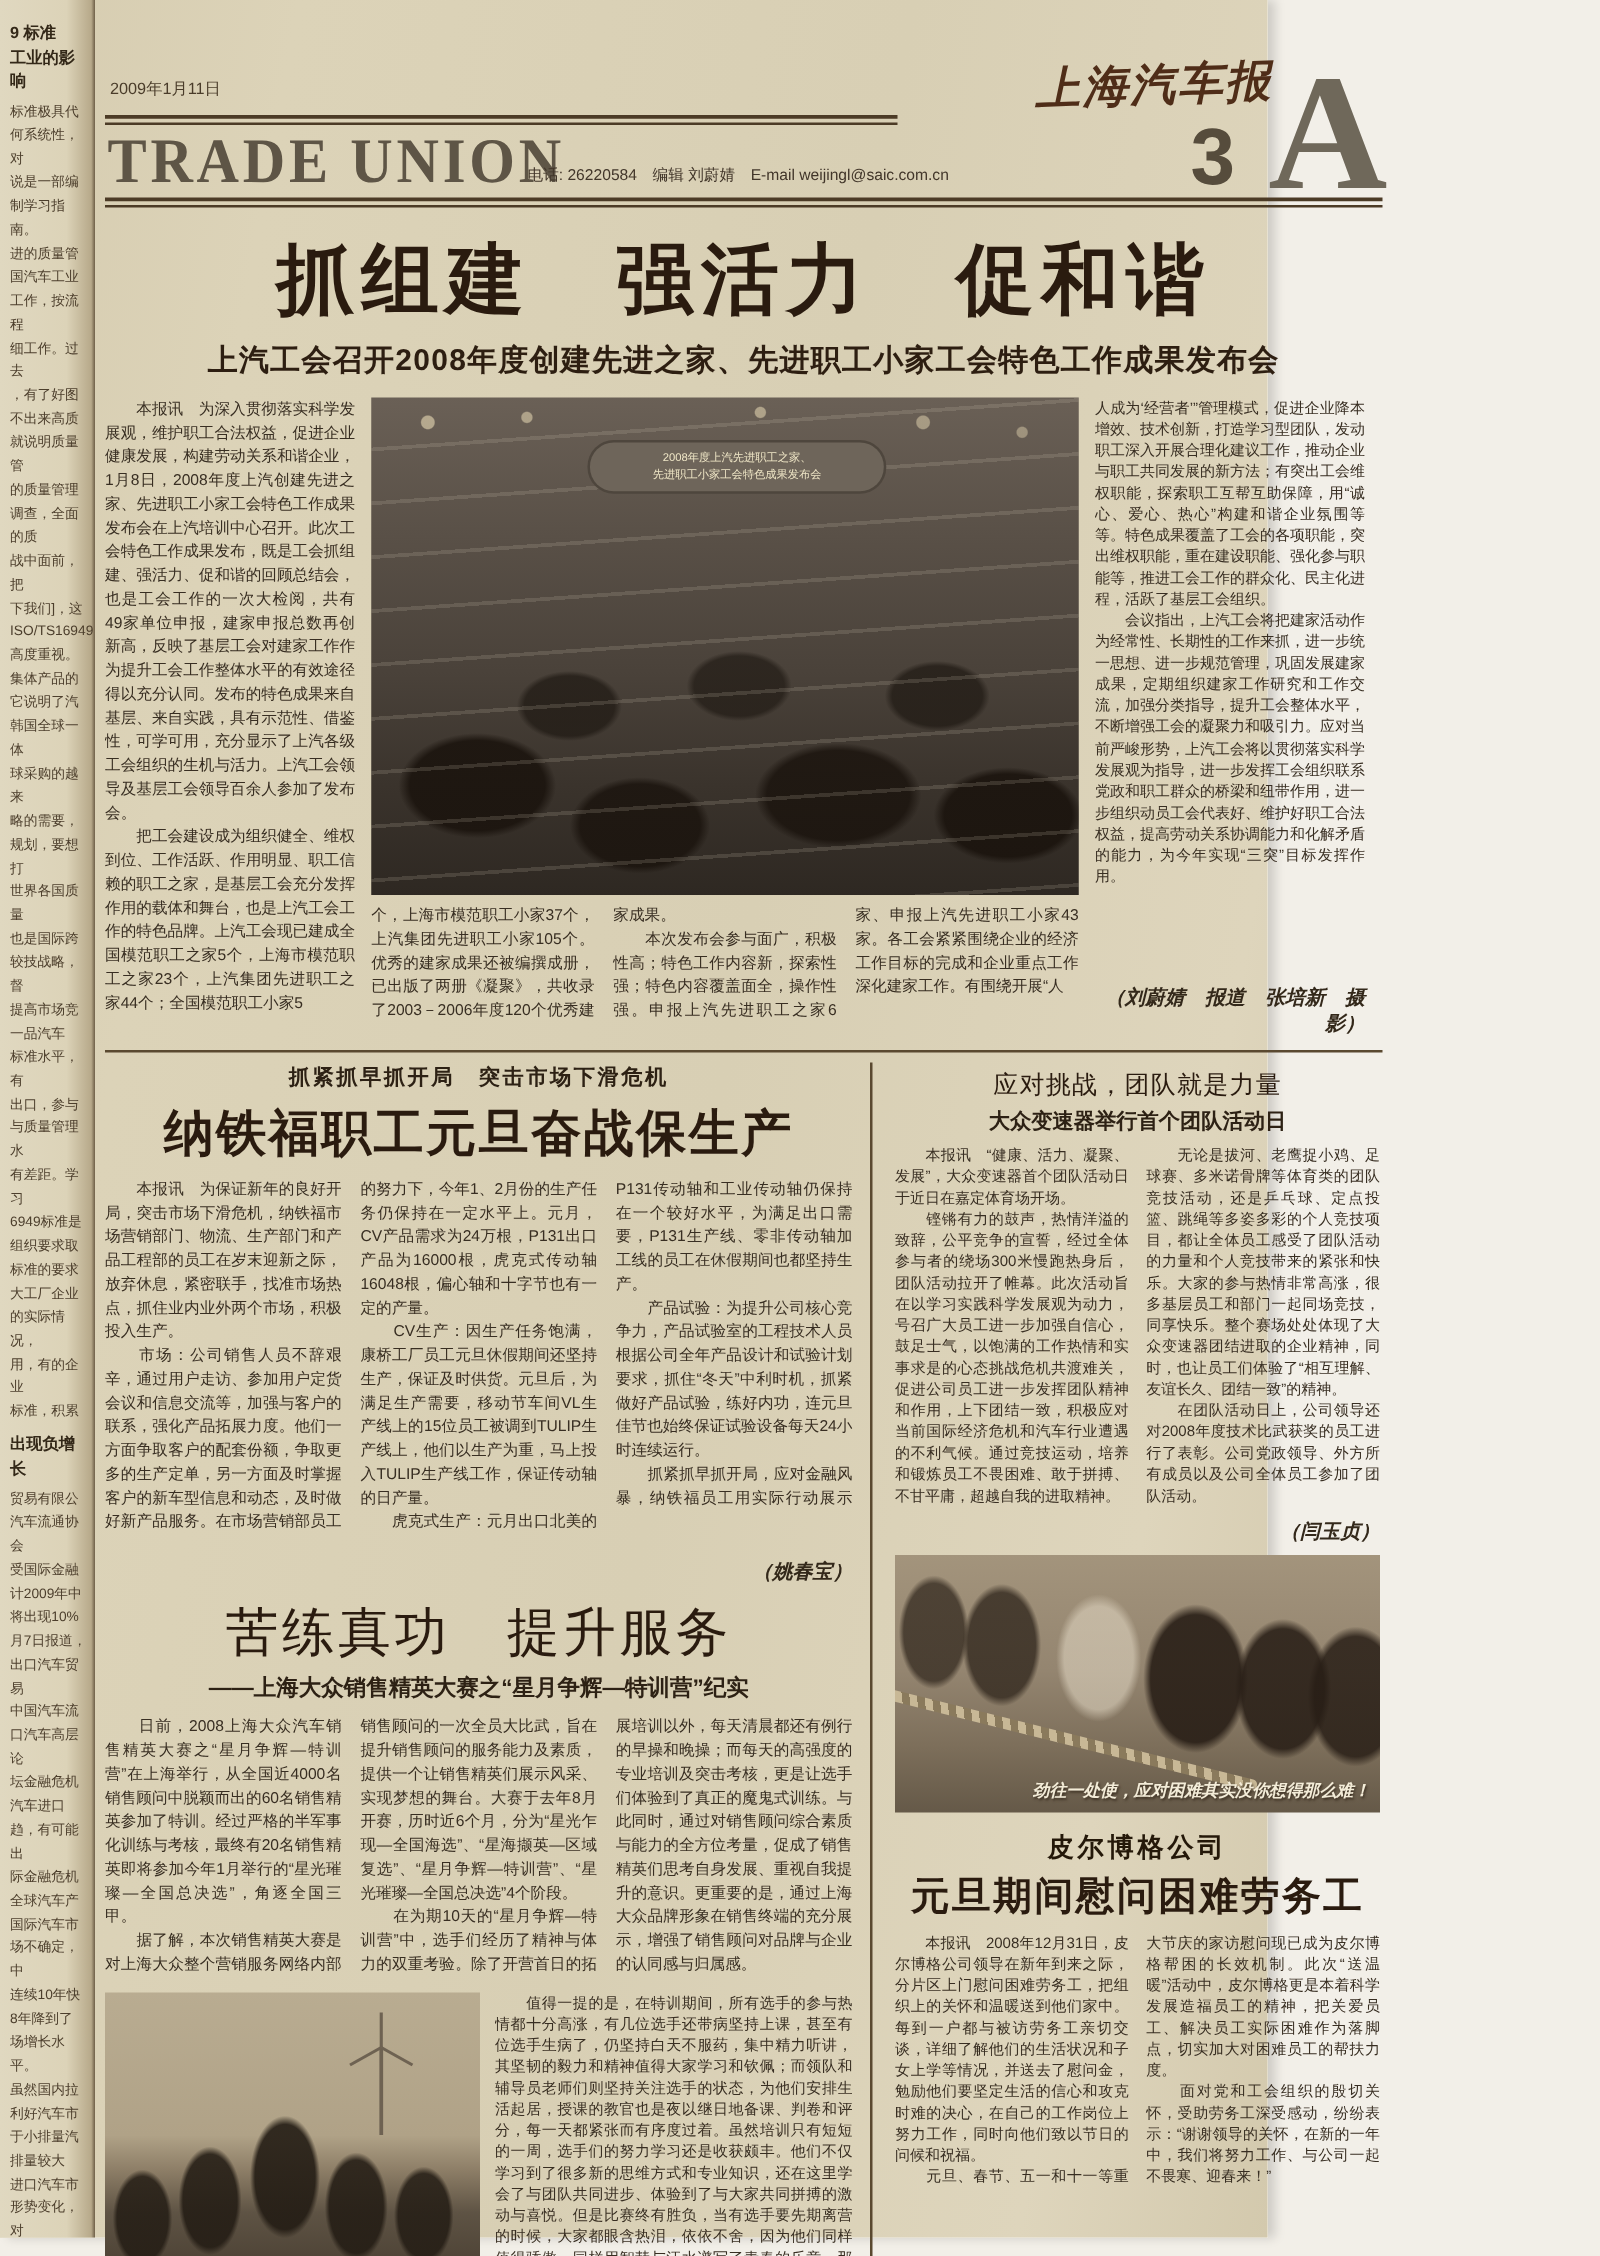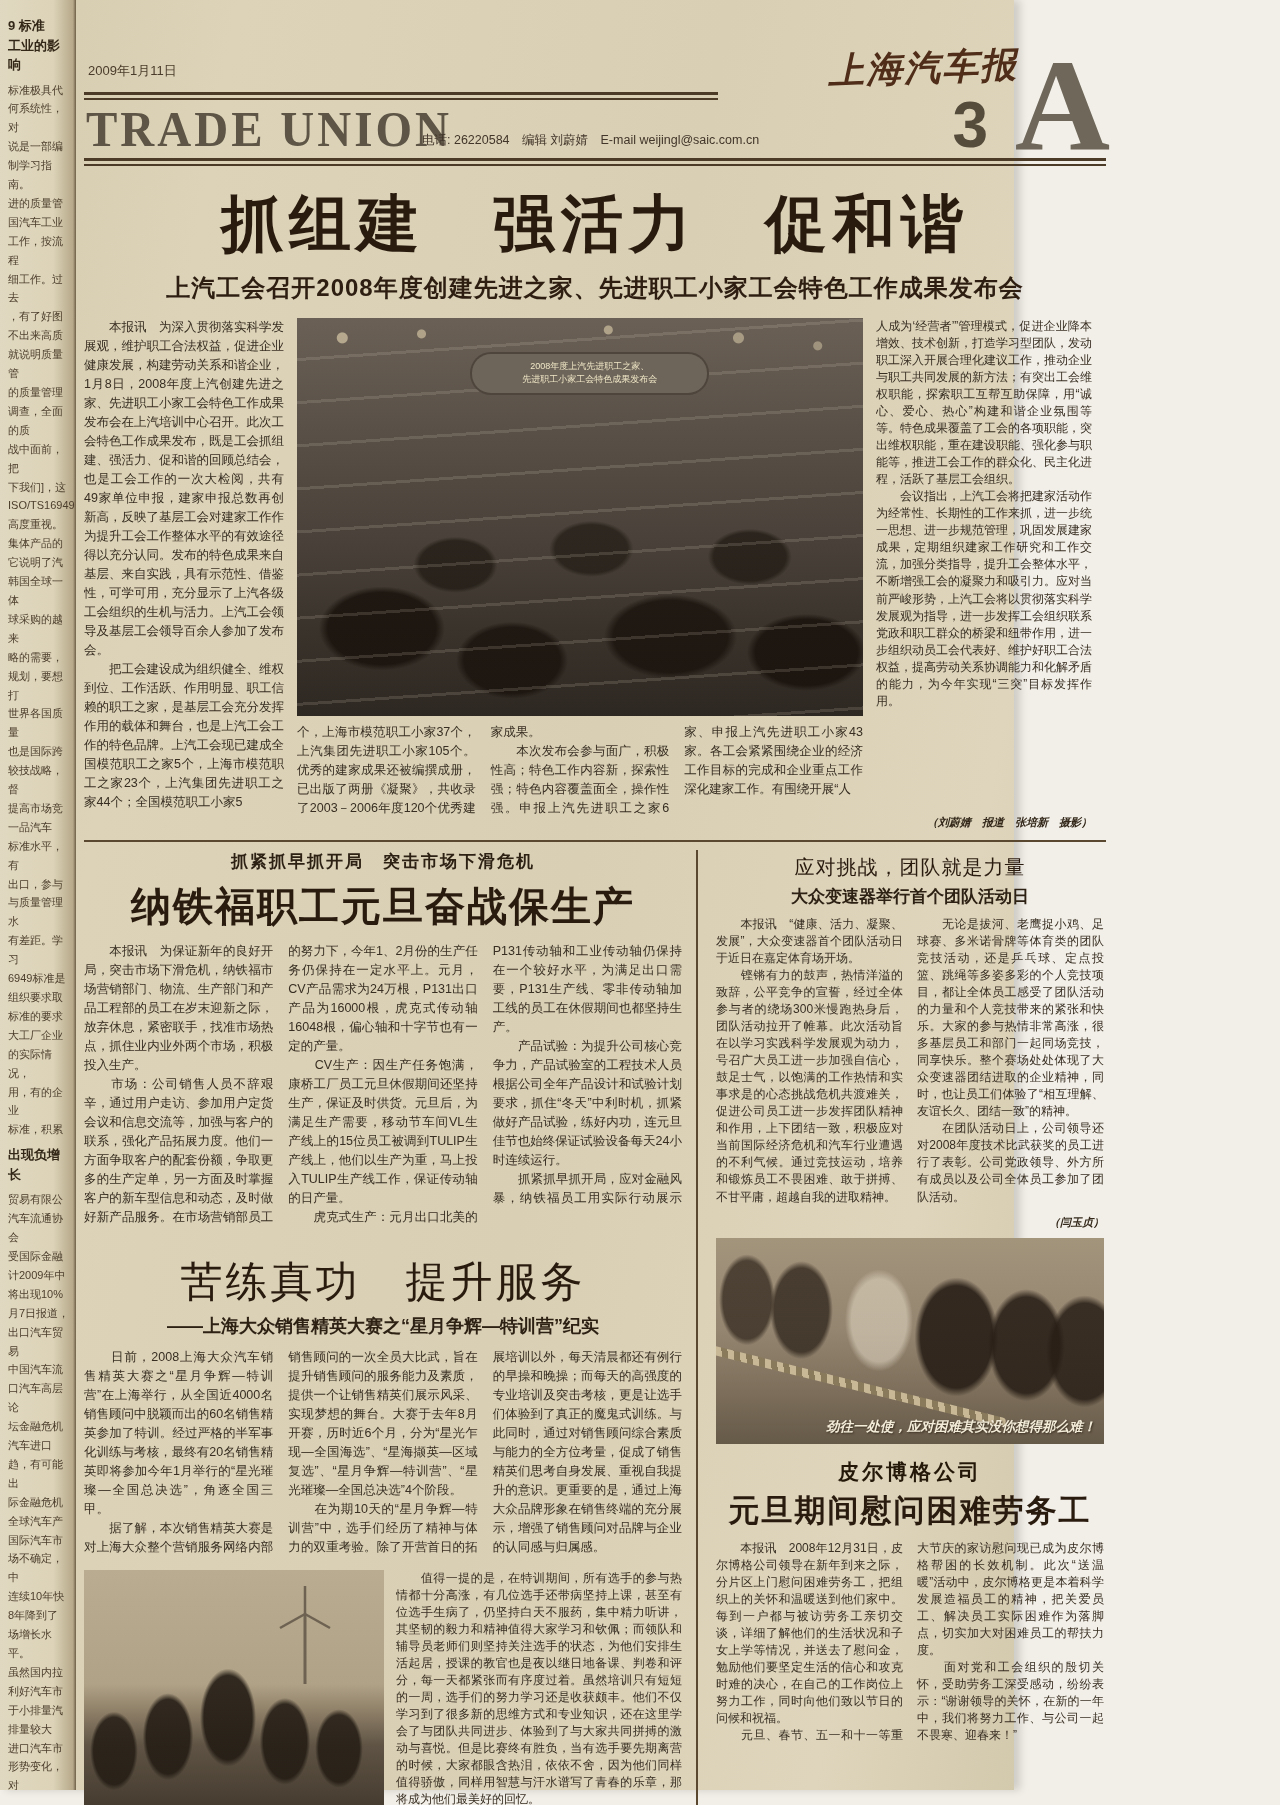--- a/index.html
+++ b/index.html
@@ -36,21 +36,21 @@
              letter-spacing:6px;font-family:"DejaVu Sans",sans-serif;}
   .lead-sub{text-align:center;font-size:24px;font-weight:bold;color:#2d1e11;margin:6px 0 14px 0;letter-spacing:1px;}
   
   .lead-row{display:flex;gap:13px;}
   .lead-col-left{width:200px;height:512px;overflow:hidden;}
   .lead-center{width:566px;}
   .lead-col-right{width:216px;height:512px;display:flex;flex-direction:column;}
   .bodytext{white-space:pre-line;font-size:12.5px;line-height:1.52;text-align:justify;color:#382e22;}
   .bodytext-sm{white-space:pre-line;font-size:12px;line-height:1.42;text-align:justify;color:#382e22;}
   .lead-col-right .bodytext-sm{flex:1;overflow:hidden;}
-  .byline{font-family:"Liberation Serif",serif;font-style:italic;font-weight:bold;font-size:11px;
+  .byline{font-family:"Liberation Serif",serif;font-style:italic;font-weight:bold;font-size:16px;
           text-align:right;color:#33281a;margin-top:3px;}
   
   .photo-meeting{position:relative;width:566px;height:398px;overflow:hidden;
     background:
       radial-gradient(circle at 8% 5%, rgba(245,230,190,.55) 0 5px, transparent 6px),
       radial-gradient(circle at 22% 4%, rgba(245,230,190,.5) 0 4px, transparent 5px),
       radial-gradient(circle at 55% 3%, rgba(245,230,190,.5) 0 4px, transparent 5px),
       radial-gradient(circle at 78% 5%, rgba(245,230,190,.45) 0 5px, transparent 6px),
       radial-gradient(circle at 92% 7%, rgba(245,230,190,.4) 0 4px, transparent 5px),
       radial-gradient(ellipse 90px 60px at 15% 78%, rgba(25,18,12,.85) 0 60%, transparent 70%),
@@ -240,20 +240,21 @@
             <div class="kicker">抓紧抓早抓开局　突击市场下滑危机</div>
             <div class="head-2">纳铁福职工元旦奋战保生产</div>
             <div class="cols3">
               <div class="bodytext">　　本报讯　为保证新年的良好开局，突击市场下滑危机，纳铁福市场营销部门、物流、生产部门和产品工程部的员工在岁末迎新之际，放弃休息，紧密联手，找准市场热点，抓住业内业外两个市场，积极投入生产。
 　　市场：公司销售人员不辞艰辛，通过用户走访、参加用户定货会议和信息交流等，加强与客户的联系，强化产品拓展力度。他们一方面争取客户的配套份额，争取更多的生产定单，另一方面及时掌握客户的新车型信息和动态，及时做好新产品服务。在市场营销部员工的努力下，今年1、2月份的生产任务仍保持在一定水平上。元月，CV产品需求为24万根，P131出口产品为16000根，虎克式传动轴16048根，偏心轴和十字节也有一定的产量。
 　　CV生产：因生产任务饱满，康桥工厂员工元旦休假期间还坚持生产，保证及时供货。元旦后，为满足生产需要，移动节车间VL生产线上的15位员工被调到TULIP生产线上，他们以生产为重，马上投入TULIP生产线工作，保证传动轴的日产量。
 　　虎克式生产：元月出口北美的P131传动轴和工业传动轴仍保持在一个较好水平，为满足出口需要，P131生产线、零非传动轴加工线的员工在休假期间也都坚持生产。
 　　产品试验：为提升公司核心竞争力，产品试验室的工程技术人员根据公司全年产品设计和试验计划要求，抓住“冬天”中利时机，抓紧做好产品试验，练好内功，连元旦佳节也始终保证试验设备每天24小时连续运行。
 　　抓紧抓早抓开局，应对金融风暴，纳铁福员工用实际行动展示着“过冬天，不畏寒，渡时艰，迎春来”的精神风貌。</div>
             </div>
+            <div class="byline">（姚春宝）</div>
           </div>
 
           <div>
             <div class="head-3">苦练真功　提升服务</div>
             <div class="sub-3">——上海大众销售精英大赛之“星月争辉—特训营”纪实</div>
             <div class="cols3-b">
               <div class="bodytext">　　日前，2008上海大众汽车销售精英大赛之“星月争辉—特训营”在上海举行，从全国近4000名销售顾问中脱颖而出的60名销售精英参加了特训。经过严格的半军事化训练与考核，最终有20名销售精英即将参加今年1月举行的“星光璀璨—全国总决选”，角逐全国三甲。
 　　据了解，本次销售精英大赛是对上海大众整个营销服务网络内部销售顾问的一次全员大比武，旨在提升销售顾问的服务能力及素质，提供一个让销售精英们展示风采、实现梦想的舞台。大赛于去年8月开赛，历时近6个月，分为“星光乍现—全国海选”、“星海撷英—区域复选”、“星月争辉—特训营”、“星光璀璨—全国总决选”4个阶段。
 　　在为期10天的“星月争辉—特训营”中，选手们经历了精神与体力的双重考验。除了开营首日的拓展培训以外，每天清晨都还有例行的早操和晚操；而每天的高强度的专业培训及突击考核，更是让选手们体验到了真正的魔鬼式训练。与此同时，通过对销售顾问综合素质与能力的全方位考量，促成了销售精英们思考自身发展、重视自我提升的意识。更重要的是，通过上海大众品牌形象在销售终端的充分展示，增强了销售顾问对品牌与企业的认同感与归属感。</div>
             </div>

